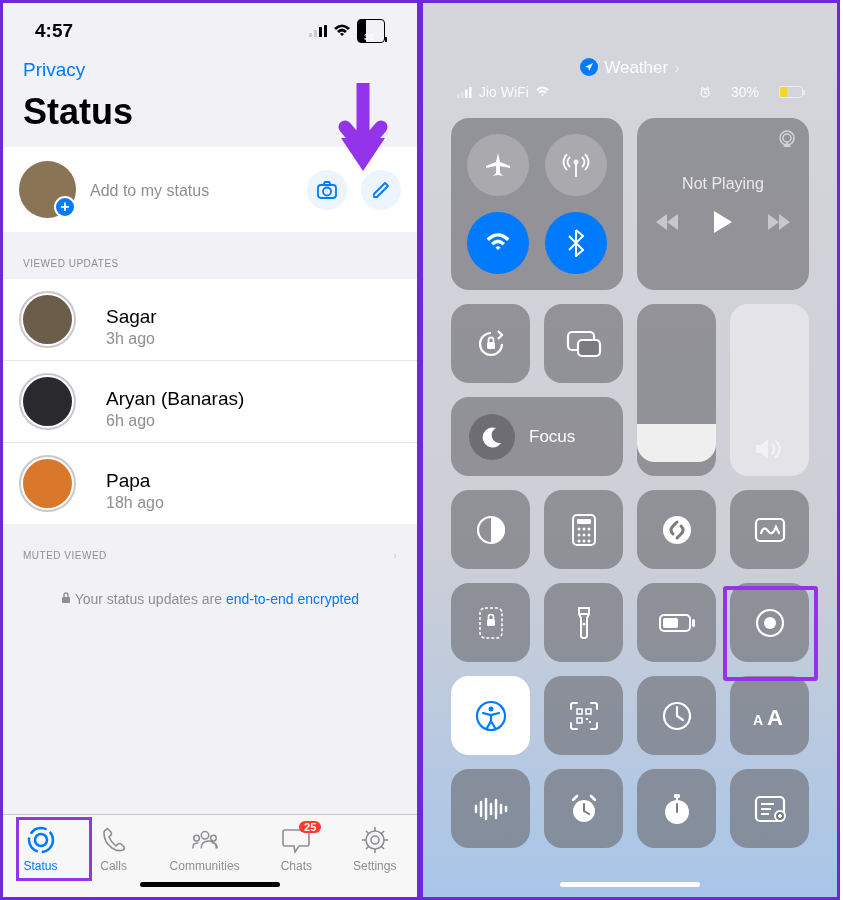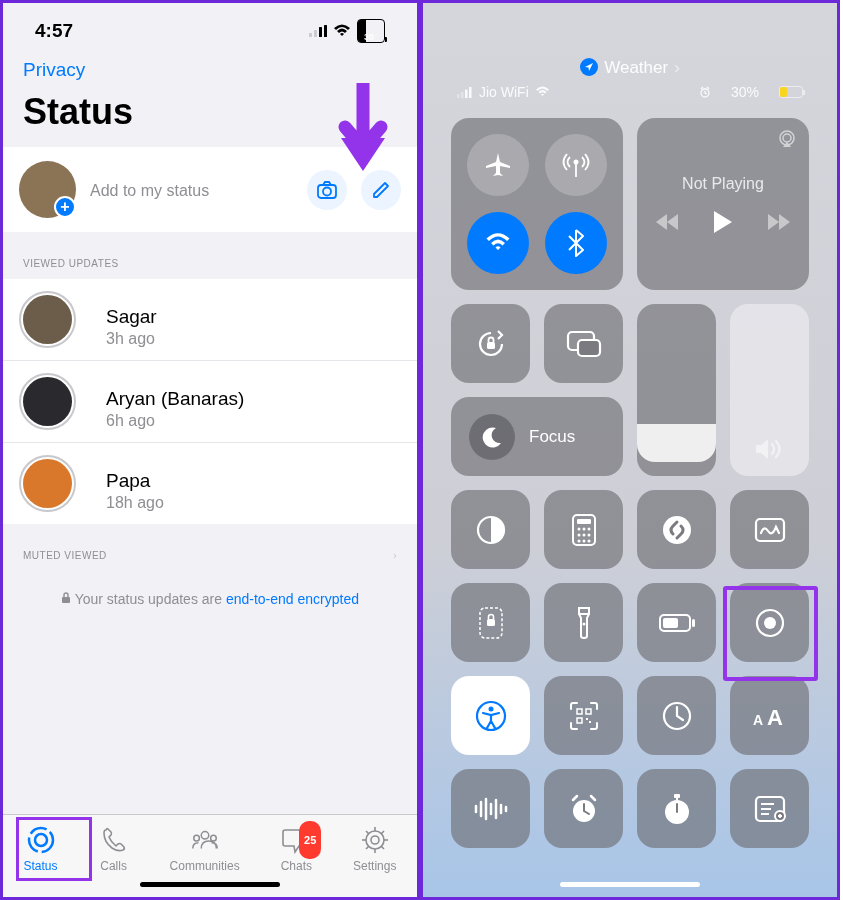--- a/index.html
+++ b/index.html
@@ -39,21 +39,21 @@
     
     .enc-notice { font-size: 14px; color: #8e8e93; text-align: center; padding: 20px; }
     .enc-link { color: #007aff; }
     
     .tabbar { margin-top: auto; background: #f7f7f8; border-top: 0.5px solid #c8c8cd; display: flex; justify-content: space-around; padding: 10px 0 24px; }
     .tab { display: flex; flex-direction: column; align-items: center; gap: 4px; font-size: 12px; color: #8e8e93; }
     .tab.active { color: #007aff; }
     .tab-icon { width: 30px; height: 30px; display: flex; align-items: center; justify-content: center; }
     .tab-highlight { position: absolute; bottom: 16px; left: 13px; width: 76px; height: 64px; border: 3px solid #9333ea; }
     .home-ind { width: 140px; height: 5px; background: #000; border-radius: 3px; position: absolute; bottom: 10px; left: 50%; transform: translateX(-50%); }
-    .badge { position: absolute; top: -4px; right: -10px; background: #ff3b30; color: #fff; border-radius: 10px; font-size: 11px; padding: 13px 5px; font-weight: 600;}
+    .badge { position: absolute; top: -4px; right: -10px; background: #ff3b30; color: #fff; border-radius: 10px; font-size: 11px; padding: 0 5px; font-weight: 600;}
     
     
     .cc-weather { display: flex; align-items: flex-start; gap: 6px; font-size: 17px; color: rgba(255,255,255,0.95); }
     .cc-statusbar { width: 100%; display: flex; justify-content: space-between; align-items: center; padding: 6px 34px 18px; font-size: 14px; color: #fff; opacity: 0.9; }
     .cc-sb-left { display: flex; align-items: center; gap: 6px; }
     .cc-sb-right { display: flex; align-items: center; gap: 20px; }
     
     .cc-grid { display: grid; grid-template-columns: repeat(4, 79px); gap: 14px; padding: 0 20px; }
     .tile { background: rgba(106,106,112,0.62); border-radius: 18px; display: flex; align-items: center; justify-content: center; color: #fff; }
     .tile-1 { width: 79px; height: 79px; }

